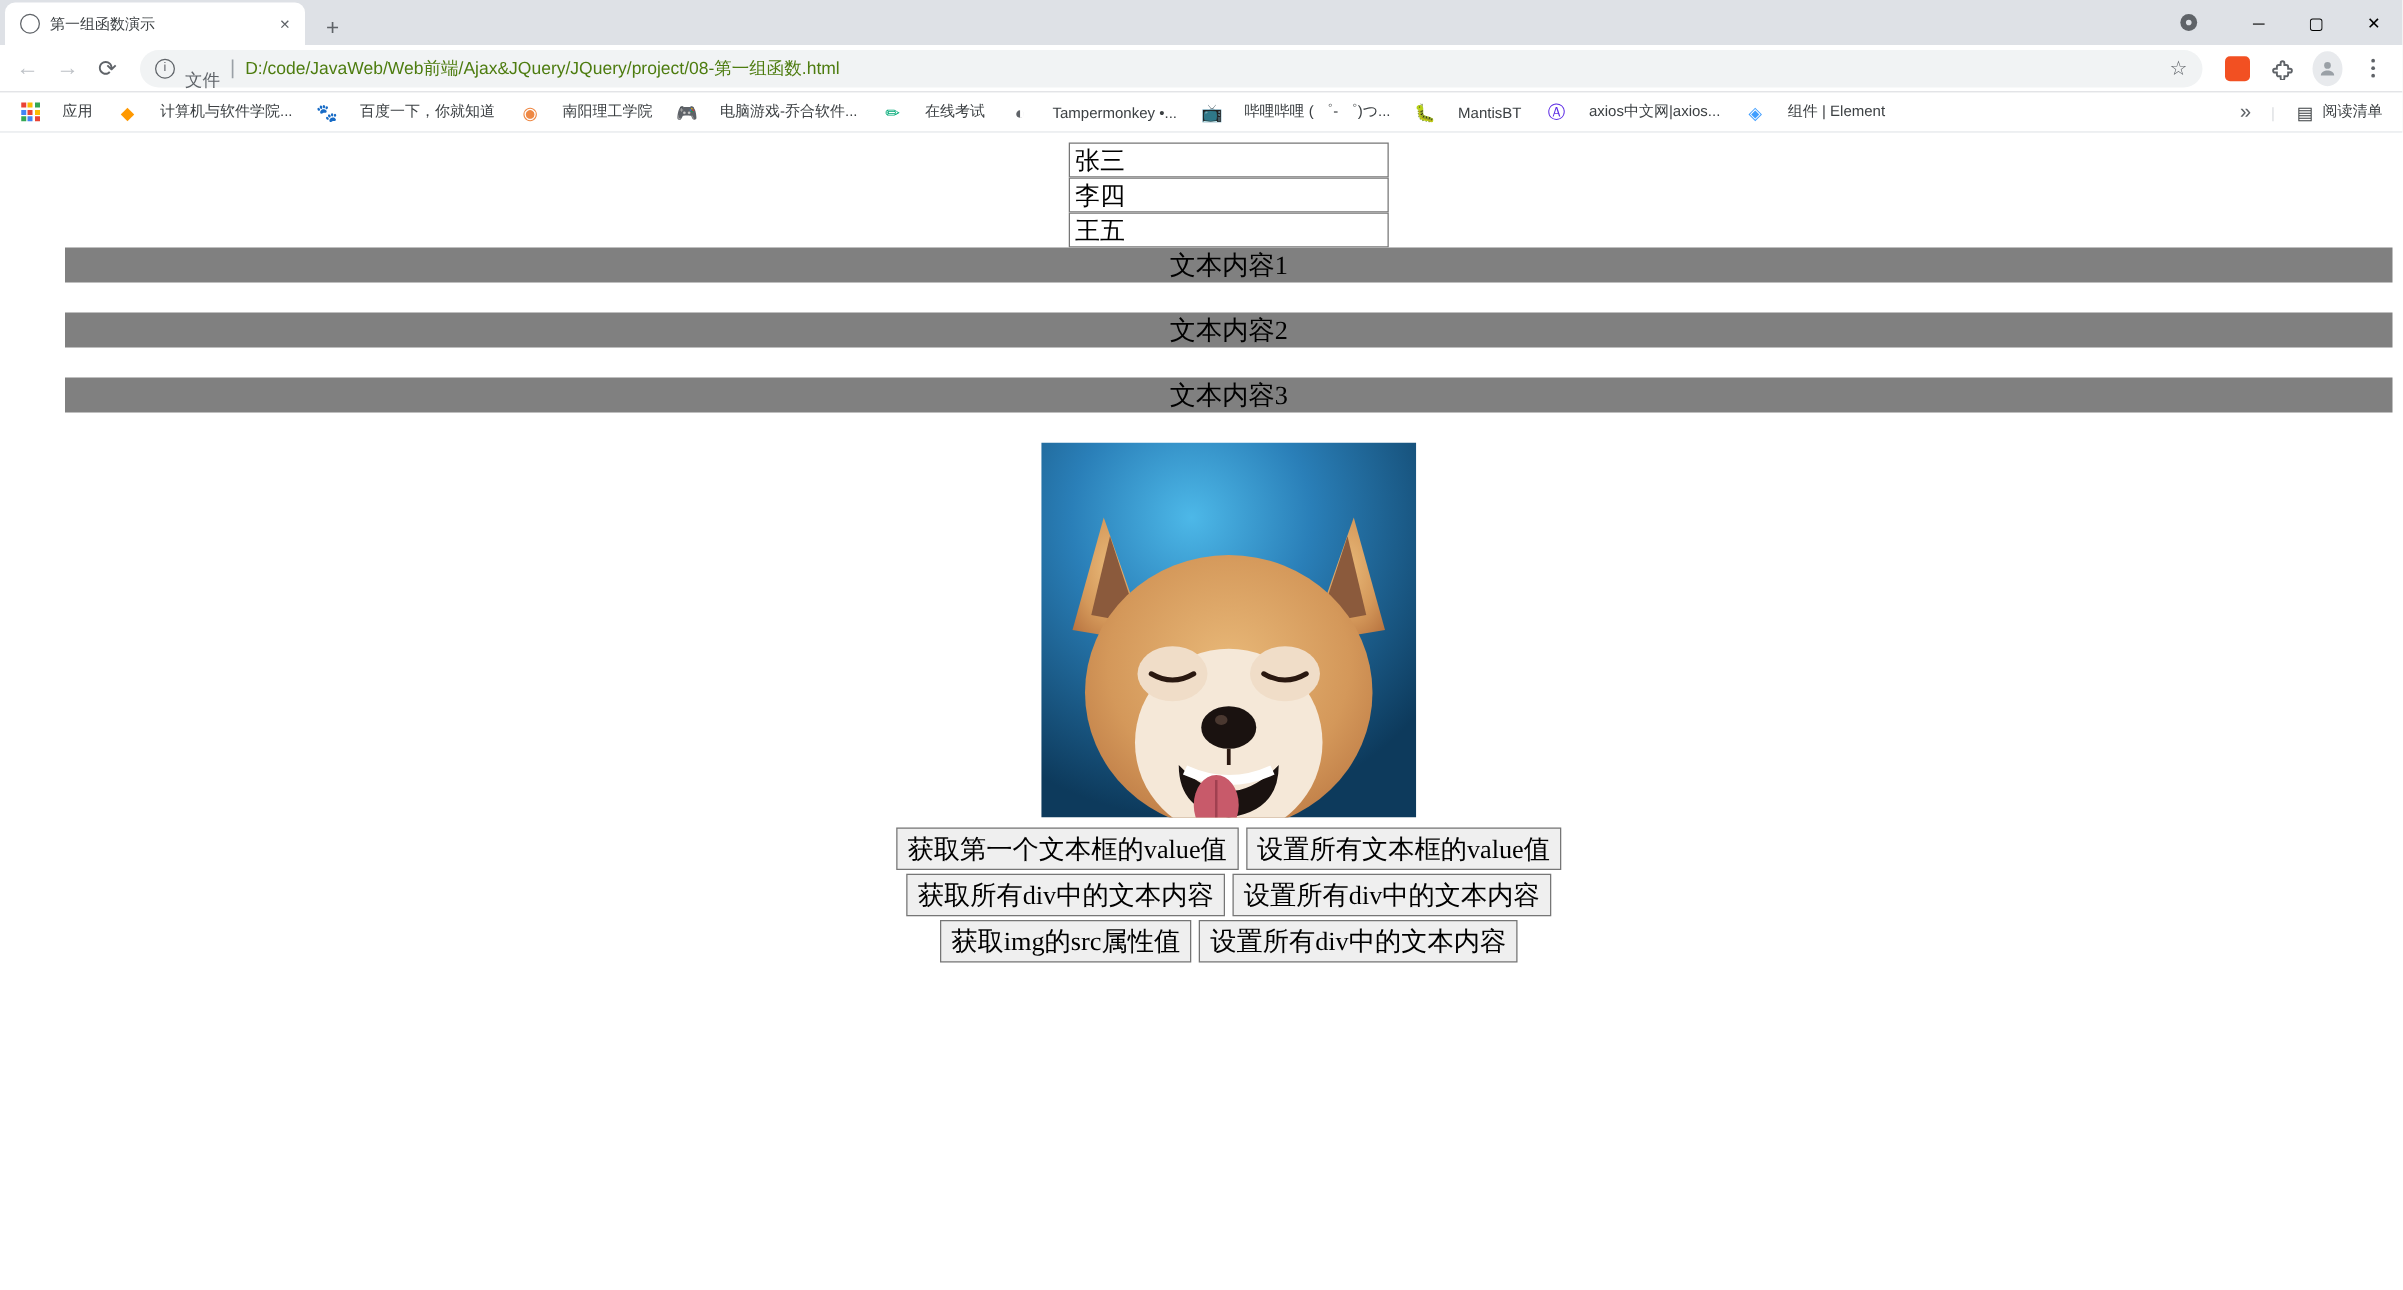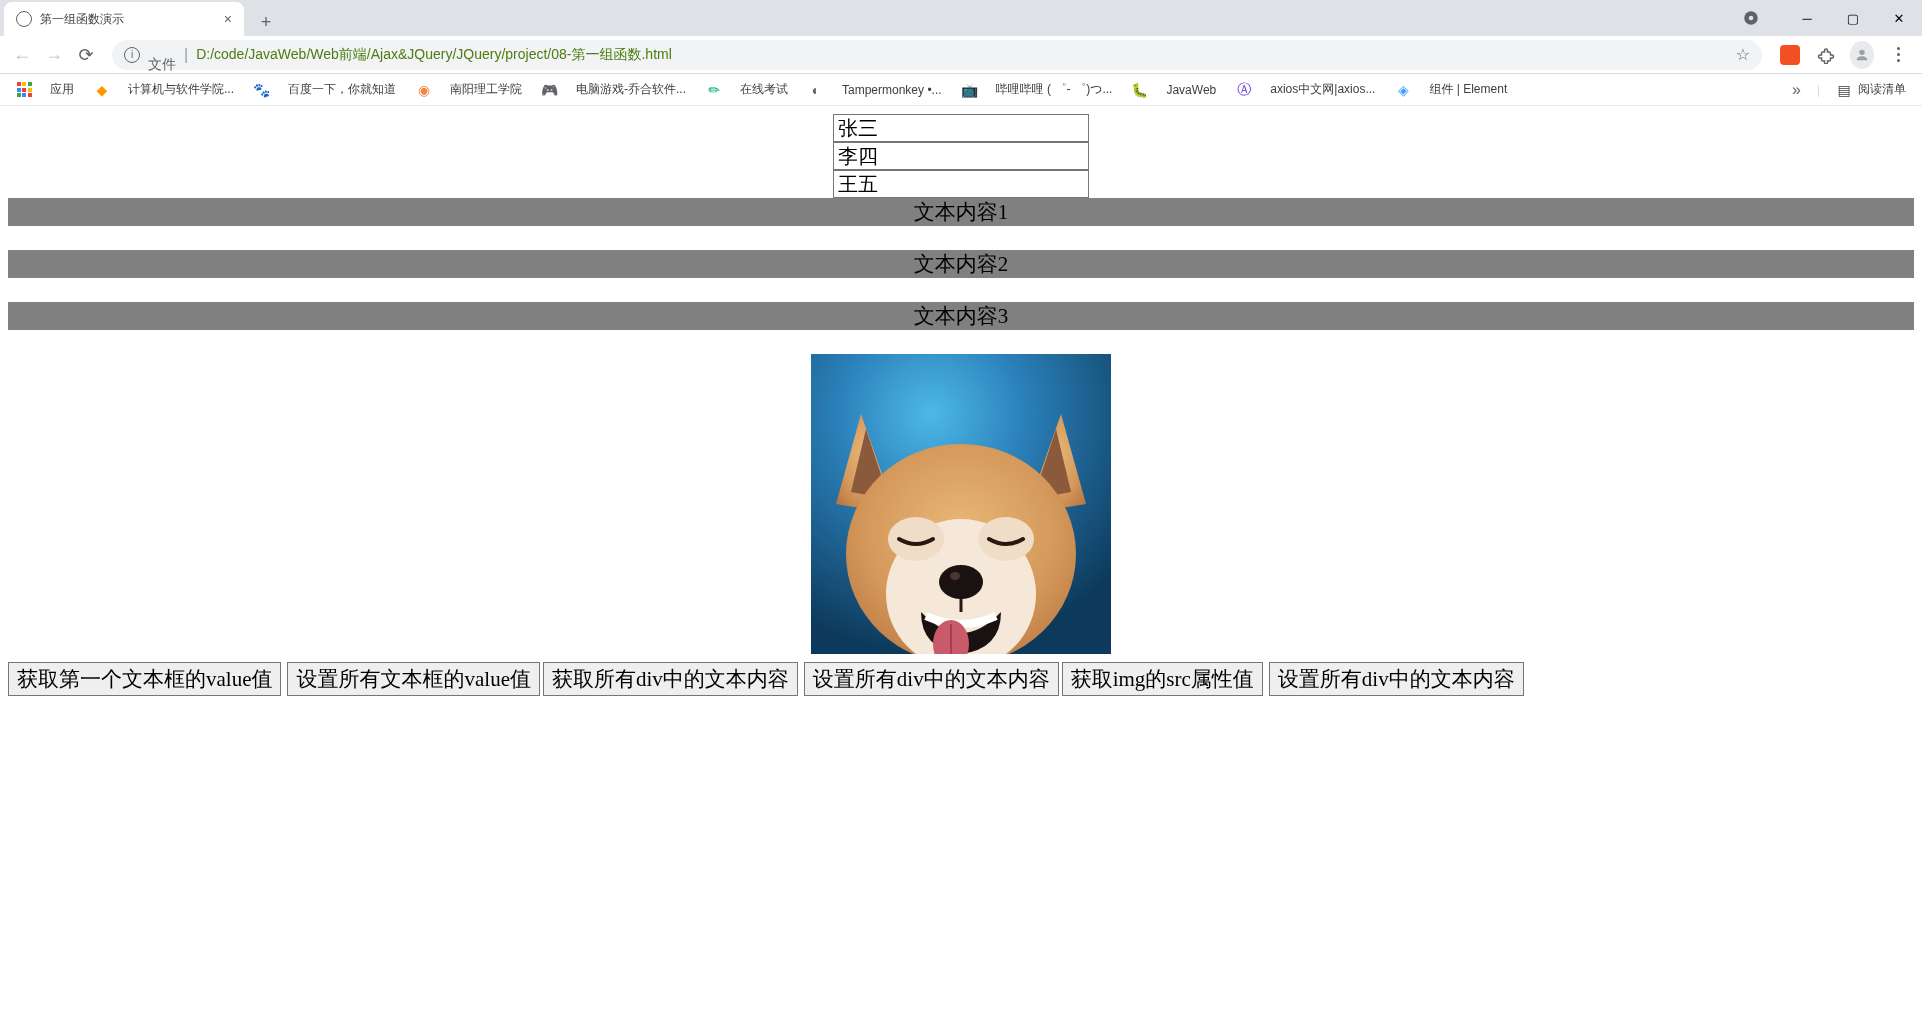--- a/index.html
+++ b/index.html
@@ -44,31 +44,31 @@
     .bm-grid span:nth-child(5) { background: #ea4335; }
     .bm-grid span:nth-child(6) { background: #fbbc04; }
     .bm-grid span:nth-child(7) { background: #34a853; }
     .bm-grid span:nth-child(8) { background: #4285f4; }
     .bm-grid span:nth-child(9) { background: #ea4335; }
     .bm-sep { color: #dadce0; margin: 0 4px; }
     .bm-overflow { margin-left: auto; color: #5f6368; font-size: 16px; padding: 0 8px; }
     .reading-list { display: flex; align-items: center; gap: 6px; font-size: 12px; color: #3c4043; padding: 4px 8px; cursor: pointer; }
 
     
-    .page-content { padding: 8px; }
+    .page-content { padding: 8px; margin-left: 44px; }
     .inputs-wrap { display: flex; flex-direction: column; align-items: center; }
     .text-input { width: 256px; height: 28px; border: 1px solid #767676; font-size: 20px; padding: 0 4px; font-family: "SimSun", serif; }
     .text-input + .text-input { border-top: 1px solid #767676; }
     
     .gray-bar { background: #808080; height: 28px; display: flex; align-items: center; justify-content: center; font-size: 21px; color: #000; margin-bottom: 24px; font-family: "SimSun", serif; }
     .gray-bar:last-of-type { margin-bottom: 24px; }
 
     .image-wrap { display: flex; justify-content: center; margin-bottom: 8px; }
 
-    .buttons-wrap { display: flex; flex-direction: row; align-items: center; gap: 3px; }
+    .buttons-wrap { display: flex; flex-direction: column; align-items: center; gap: 3px; }
     .button-row { display: flex; gap: 6px; }
     .action-btn { background: #efefef; border: 1px solid #767676; font-size: 21px; padding: 2px 8px; font-family: "SimSun", serif; cursor: pointer; }
 
     
     .dog-svg { width: 300px; height: 300px; }
   </style>
 </head>
 <body>
 
 <div class="browser-chrome">
@@ -168,21 +168,21 @@
     <div class="bm-item">
       <span class="bm-icon" style="color:#5f6368;">◐</span>
       <span>Tampermonkey •...</span>
     </div>
     <div class="bm-item">
       <span class="bm-icon" style="color:#00a1d6;">📺</span>
       <span>哔哩哔哩 ( ゜- ゜)つ...</span>
     </div>
     <div class="bm-item">
       <span class="bm-icon" style="color:#8b4;">🐛</span>
-      <span>JavaWeb</span>
+      <span>MantisBT</span>
     </div>
     <div class="bm-item">
       <span class="bm-icon" style="color:#5a29e4;">Ⓐ</span>
       <span>axios中文网|axios...</span>
     </div>
     <div class="bm-item">
       <span class="bm-icon" style="color:#409eff;">◈</span>
       <span>组件 | Element</span>
     </div>
     <div class="bm-overflow">»</div>

